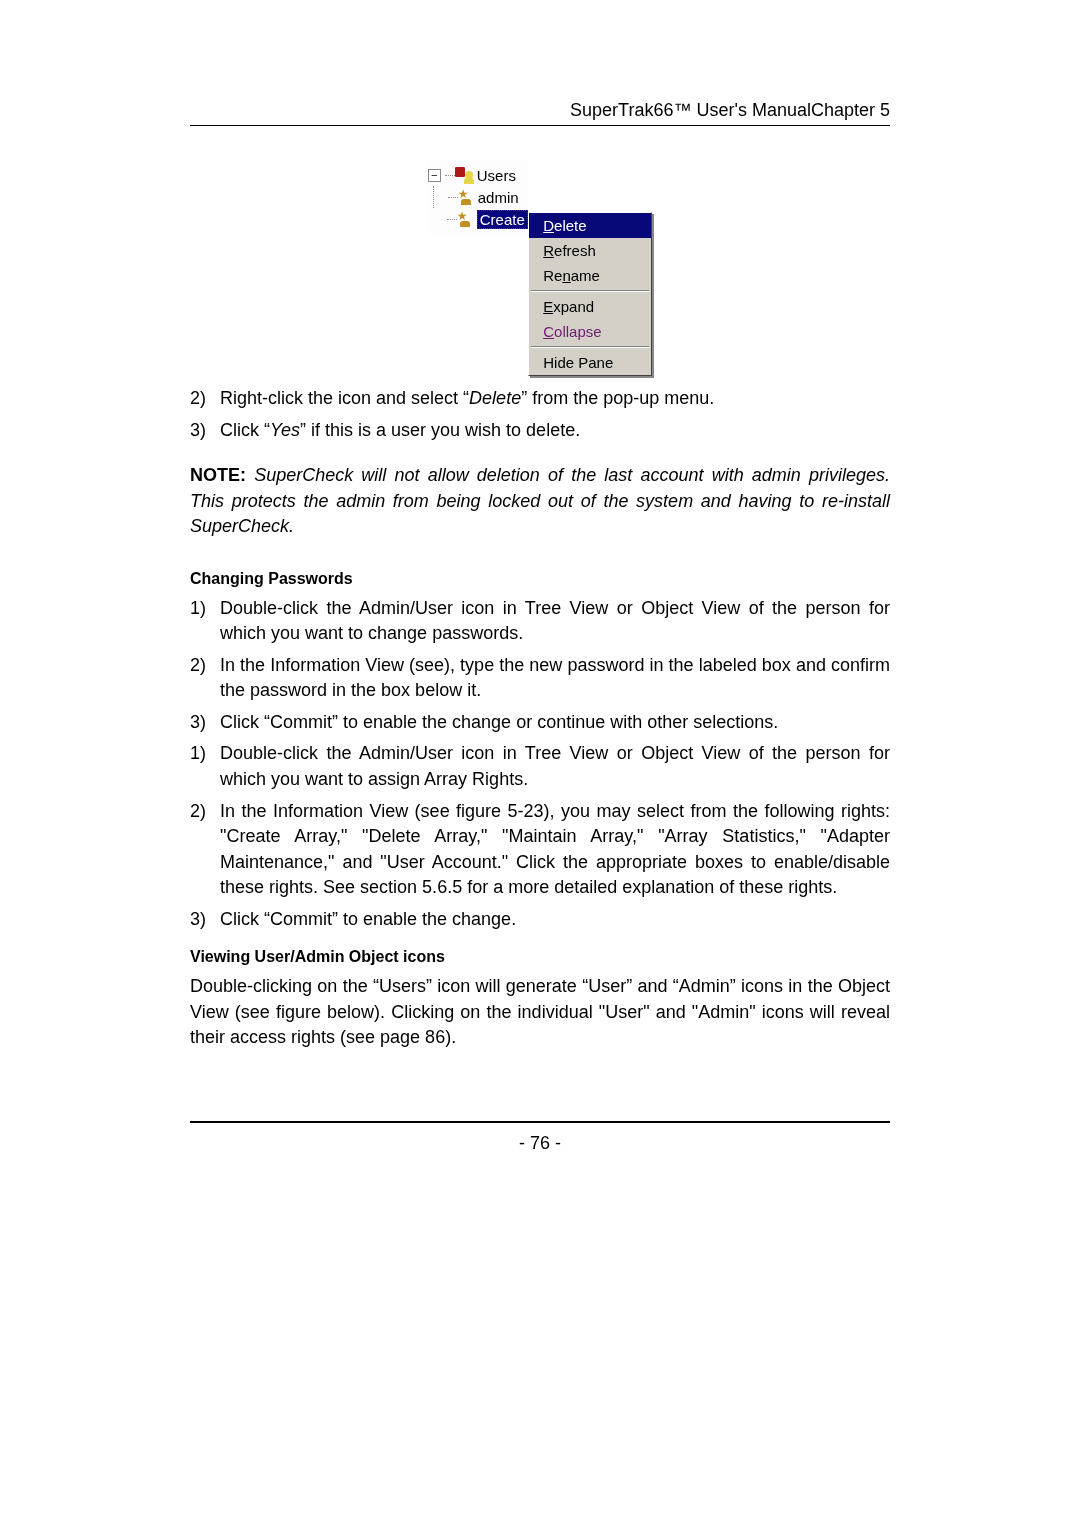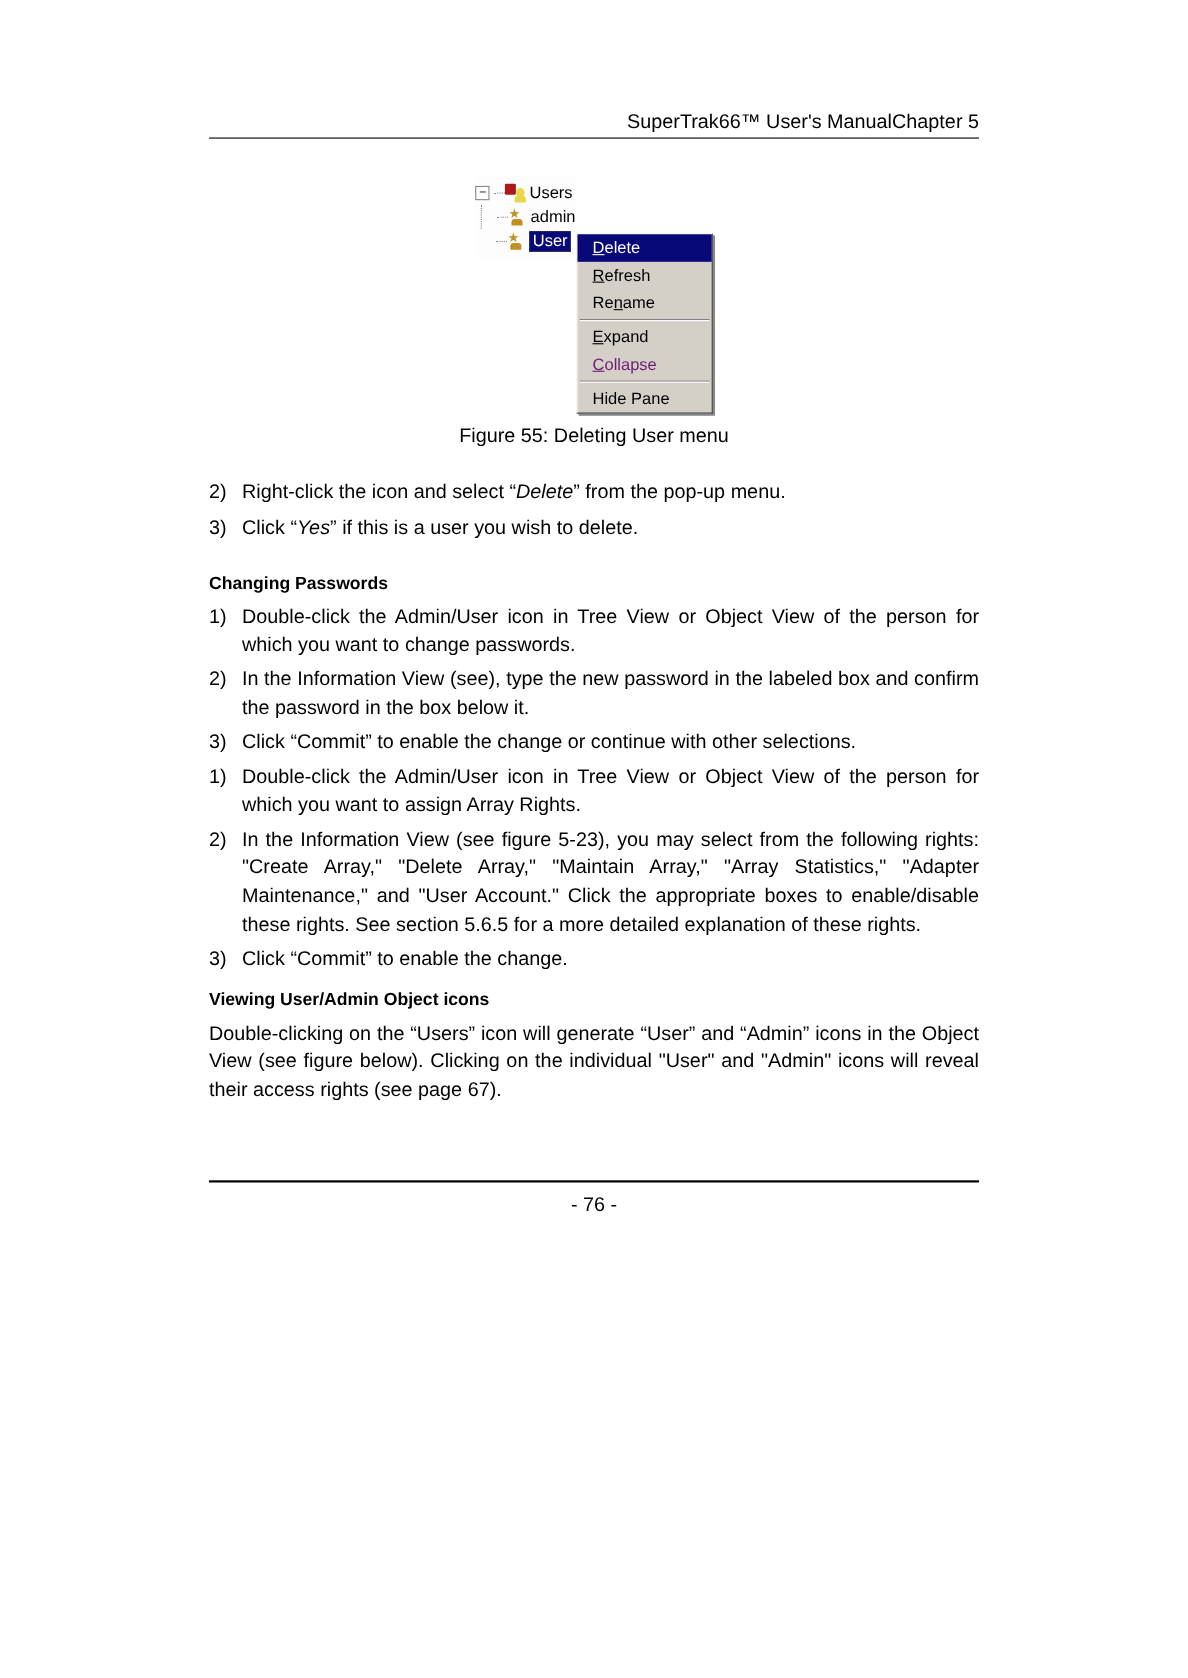--- a/index.html
+++ b/index.html
@@ -269,53 +269,55 @@
             <span class="tree-label">admin</span>
           </div>
         </div>
         <div class="tree-dotted-v2">
           <div class="tree-row">
             <span class="tree-dotted-h"></span>
             <span class="icon-user">
               <span class="star">★</span>
               <span class="body"></span>
             </span>
-            <span class="tree-label tree-label-selected">User</span>
+            <span class="tree-label tree-label-selected">Create</span>
           </div>
         </div>
       </div>
       <div class="context-menu">
         <div class="menu-item highlight"><span class="underline-first">D</span>elete</div>
         <div class="menu-item"><span class="underline-first">R</span>efresh</div>
         <div class="menu-item">Re<span class="underline-first">n</span>ame</div>
         <div class="menu-sep"></div>
         <div class="menu-item"><span class="underline-first">E</span>xpand</div>
         <div class="menu-item disabled"><span class="underline-first">C</span>ollapse</div>
         <div class="menu-sep"></div>
         <div class="menu-item">Hide Pane</div>
       </div>
     </div>
   </div>
-  <div class="figure-caption">Figure 55: Deleting User menu</div>
 
   <ol class="numbered-list body-text">
     <li>
       <span class="num">2)</span>
       <span class="txt">
         <span>Right-click the icon and select “</span><span class="italic">Delete</span><span>” from the pop-up menu.</span>
       </span>
     </li>
     <li>
       <span class="num">3)</span>
       <span class="txt">
         <span>Click “</span><span class="italic">Yes</span><span>” if this is a user you wish to delete.</span>
       </span>
     </li>
   </ol>
 
+  <div class="note-block">
+    <span class="note-label">NOTE: </span><span>SuperCheck will not allow deletion of the last account with admin privileges. This protects the admin from being locked out of the system and having to re-install SuperCheck.</span>
+  </div>
 
   <div class="section-heading">Changing Passwords</div>
   <ol class="numbered-list body-text">
     <li>
         <span class="num">1)</span>
         <span class="txt">Double-click the Admin/User icon in Tree View or Object View of the person for which you want to change passwords.</span>
       </li>
     <li>
         <span class="num">2)</span>
         <span class="txt">In the Information View (see), type the new password in the labeled box and confirm the password in the box below it.</span>
@@ -335,18 +337,18 @@
         <span class="num">2)</span>
         <span class="txt">In the Information View (see figure 5-23), you may select from the following rights: "Create Array," "Delete Array," "Maintain Array," "Array Statistics," "Adapter Maintenance," and "User Account." Click the appropriate boxes to enable/disable these rights. See section 5.6.5 for a more detailed explanation of these rights.</span>
       </li>
     <li>
         <span class="num">3)</span>
         <span class="txt">Click “Commit” to enable the change.</span>
       </li>
   </ol>
 
   <div class="section-heading" style="margin-top:16px;">Viewing User/Admin Object icons</div>
-  <div class="viewing-para">Double-clicking on the “Users” icon will generate “User” and “Admin” icons in the Object View (see figure below). Clicking on the individual "User" and "Admin" icons will reveal their access rights (see page 67).</div>
+  <div class="viewing-para">Double-clicking on the “Users” icon will generate “User” and “Admin” icons in the Object View (see figure below). Clicking on the individual "User" and "Admin" icons will reveal their access rights (see page 86).</div>
 
   <hr class="footer-hr">
   <div class="page-number">- 76 -</div>
 
 </div>
 
 </body></html>

